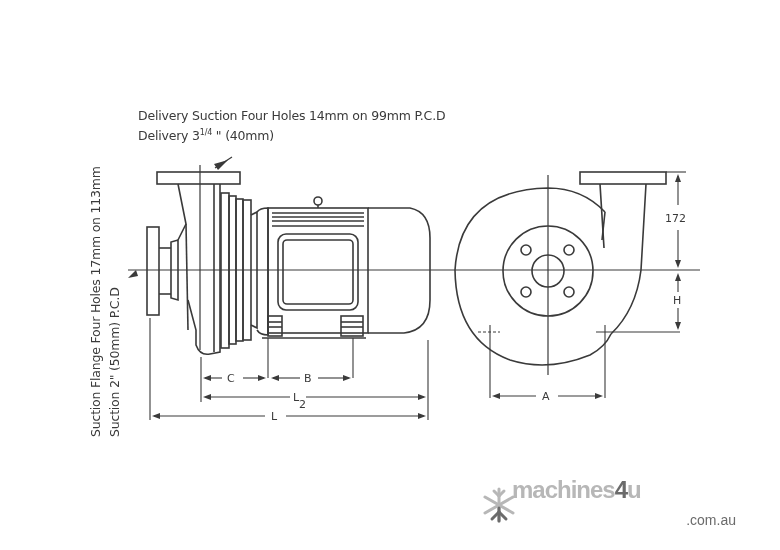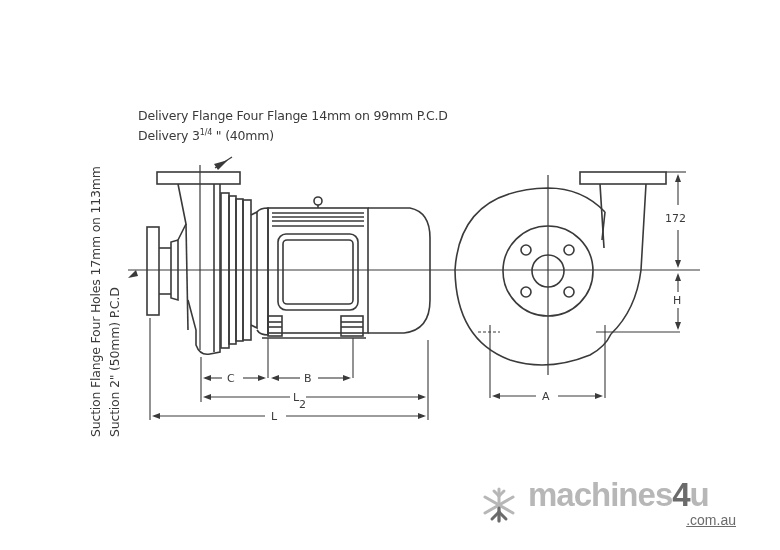--- a/index.html
+++ b/index.html
@@ -3,29 +3,29 @@
 <meta charset="utf-8">
 <style>
   html, body { margin: 0; padding: 0; background: #ffffff; }
   body { width: 780px; height: 550px; position: relative; overflow: hidden; font-family: "DejaVu Sans", sans-serif; }
   .note { position: absolute; color: #3a3a3a; font-size: 12.5px; letter-spacing: -0.2px; white-space: nowrap; }
   .note sup { font-size: 8px; }
   .vnote { position: absolute; color: #3a3a3a; font-size: 12.5px; letter-spacing: -0.2px; white-space: nowrap; transform-origin: left top; transform: rotate(-90deg); }
   svg { position: absolute; left: 0; top: 0; }
   .dim { font-family: "DejaVu Sans", sans-serif; font-size: 11px; fill: #3a3a3a; }
   .logo { position: absolute; left: 480px; top: 482px; width: 270px; height: 48px; }
-  .logo-main { position: absolute; left: 48px; top: -6px; font-family: "Liberation Sans", sans-serif; font-weight: bold; font-size: 33px; color: #b7b7b7; letter-spacing: -1px; }
+  .logo-main { position: absolute; left: 32px; top: -6px; font-family: "Liberation Sans", sans-serif; font-weight: bold; font-size: 24px; color: #b7b7b7; letter-spacing: -1px; }
   .logo-main .four { color: #6b6b6b; }
   .logo-main .u { color: #b7b7b7; }
-  .logo-sub { position: absolute; right: 14px; top: 30px; font-family: "Liberation Sans", sans-serif; font-size: 14px; color: #6b6b6b; text-decoration: underline; }
+  .logo-sub { position: absolute; right: 14px; top: 30px; font-family: "Liberation Sans", sans-serif; font-size: 14px; color: #6b6b6b; }
 </style>
 </head>
 <body>
 
-<div class="note" style="left:138px; top:108px;">Delivery Flange Four Flange 14mm on 99mm  P.C.D</div>
+<div class="note" style="left:138px; top:108px;">Delivery Suction Four Holes 14mm on 99mm  P.C.D</div>
 <div class="note" style="left:138px; top:128px;"><span>Delivery 3</span><sup>1/4</sup><span> " (40mm)</span></div>
 
 <div class="vnote" style="left:88px; top:437px;">Suction Flange Four Holes 17mm on 113mm</div>
 <div class="vnote" style="left:107px; top:437px;">Suction 2" (50mm) P.C.D</div>
 
 <svg width="780" height="550" viewBox="0 0 780 550">
   <g fill="none" stroke="#3a3a3a" stroke-width="1.6">
 
     <line x1="128" y1="270" x2="700" y2="270" stroke-width="1.2"></line>
 

